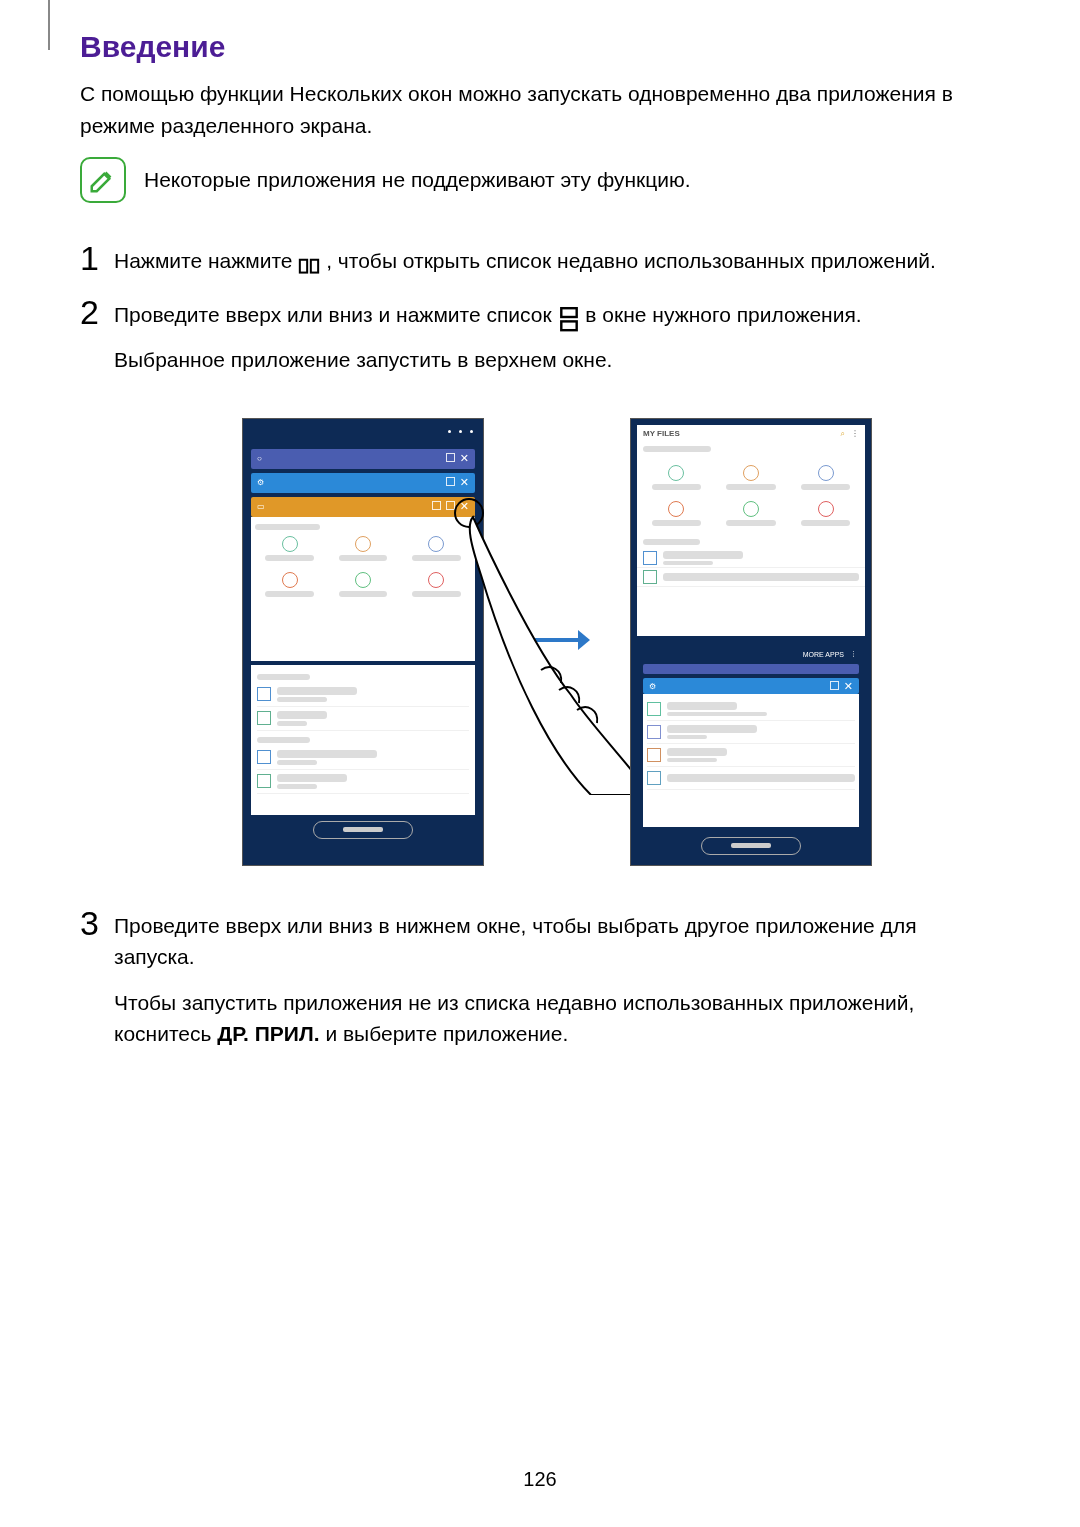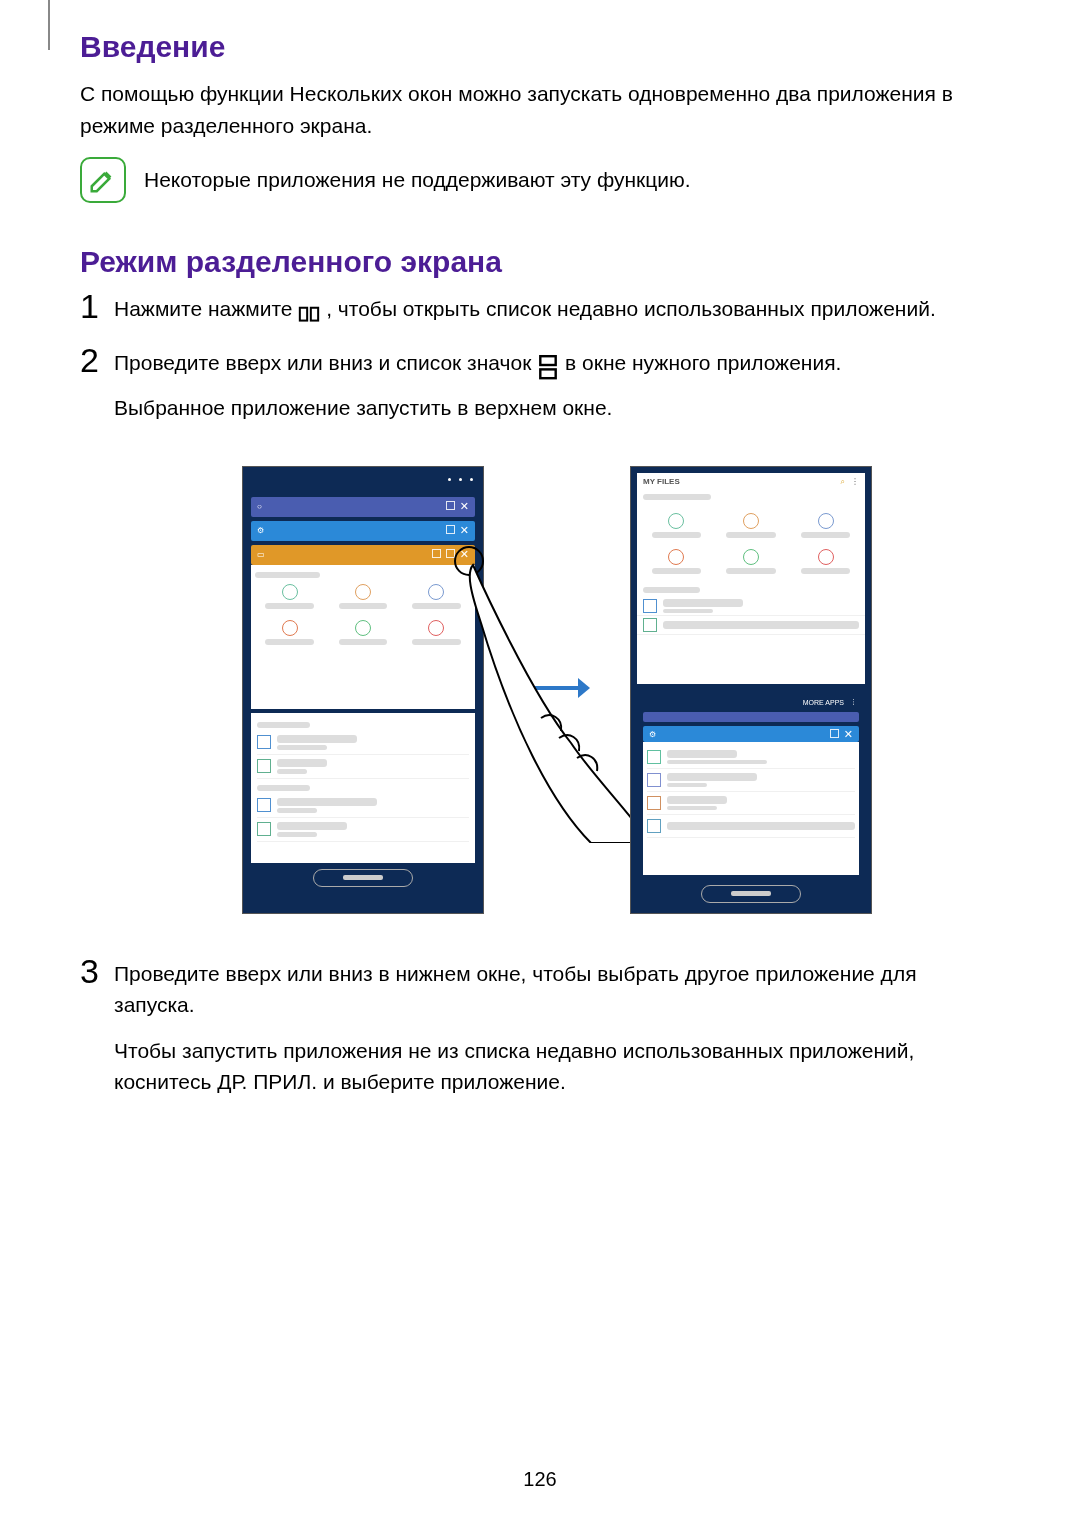--- a/index.html
+++ b/index.html
@@ -78,21 +78,21 @@
     font-weight: 300;
   }
   .steptxt { font-size: 21px; line-height: 1.5; }
   .steptxt + .steptxt { margin-top: 14px; }
   .inline-icon {
     display: inline-block;
     vertical-align: middle;
     width: 22px;
     height: 20px;
   }
-  .bold { font-weight: normal; margin-top: 18px; }
+  .bold { font-weight: bold; margin-top: 18px; }
 
   .figure {
     display: flex;
     align-items: center;
     justify-content: center;
     gap: 40px;
     margin: 42px 0 44px 0;
   }
   .phone {
     width: 242px;
@@ -197,39 +197,38 @@
   <div class="noteblock">
     <div class="noteicon">
       <svg viewBox="0 0 24 24">
           <path d="M3 17l10-10 4 4-10 10H3v-4z" fill="none" stroke="#3aaa3a" stroke-width="2"></path>
           <path d="M14 6l4 4" stroke="#3aaa3a" stroke-width="2"></path>
         </svg>
     </div>
     <div class="note-text">Некоторые приложения не поддерживают эту функцию.</div>
   </div>
 
-  <h2 class="h2">Режим разделенного экрана</h2>
 
   <ol class="steps">
     <li>
       <p class="steptxt">
         <span>Нажмите нажмите </span>
         <span class="inline-icon">
           <svg viewBox="0 0 24 20">
               <rect x="2" y="3" width="8" height="14" fill="none" stroke="#000" stroke-width="2.2"></rect>
               <rect x="14" y="3" width="8" height="14" fill="none" stroke="#000" stroke-width="2.2"></rect>
             </svg>
         </span>
         <span>, чтобы открыть список недавно использованных приложений.</span>
       </p>
     </li>
 
     <li>
       <p class="steptxt">
-        <span>Проведите вверх или вниз и список значок </span>
+        <span>Проведите вверх или вниз и нажмите список </span>
         <span class="inline-icon">
           <svg viewBox="0 0 20 24">
               <rect x="3" y="2" width="14" height="8" fill="none" stroke="#000" stroke-width="2.2"></rect>
               <rect x="3" y="14" width="14" height="8" fill="none" stroke="#000" stroke-width="2.2"></rect>
             </svg>
         </span>
         <span> в окне нужного приложения.</span>
       </p>
       <p class="steptxt">Выбранное приложение запустить в верхнем окне.</p>
 

